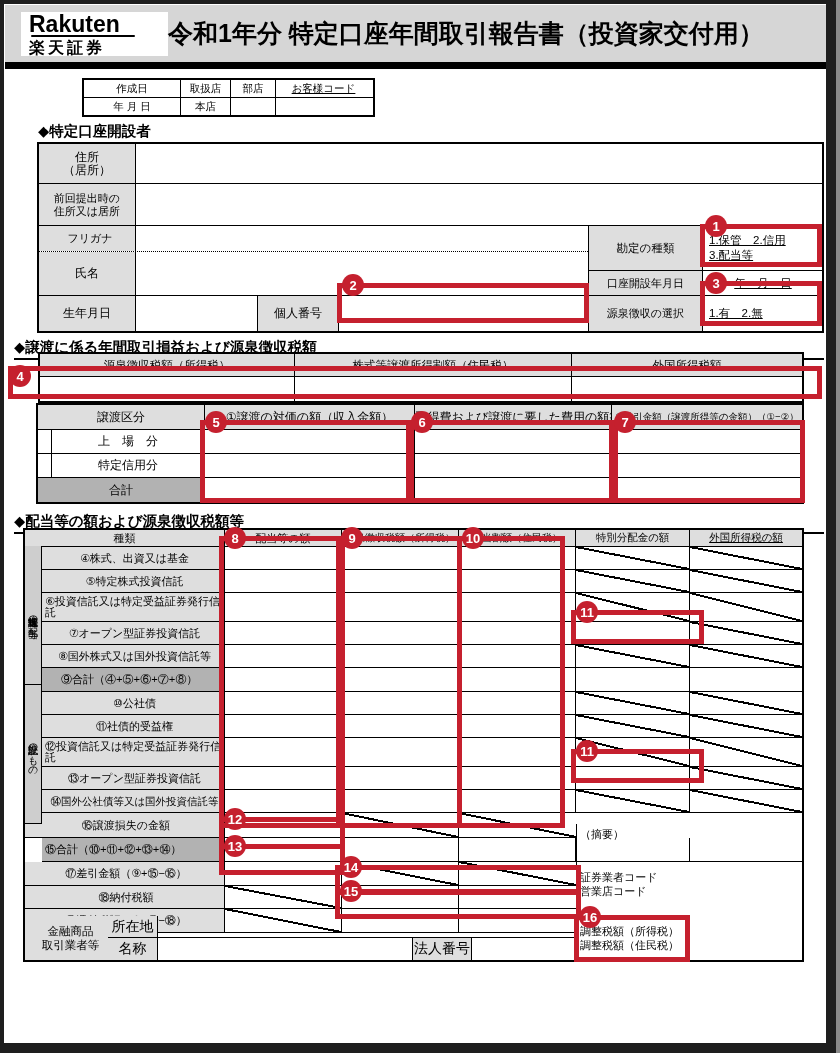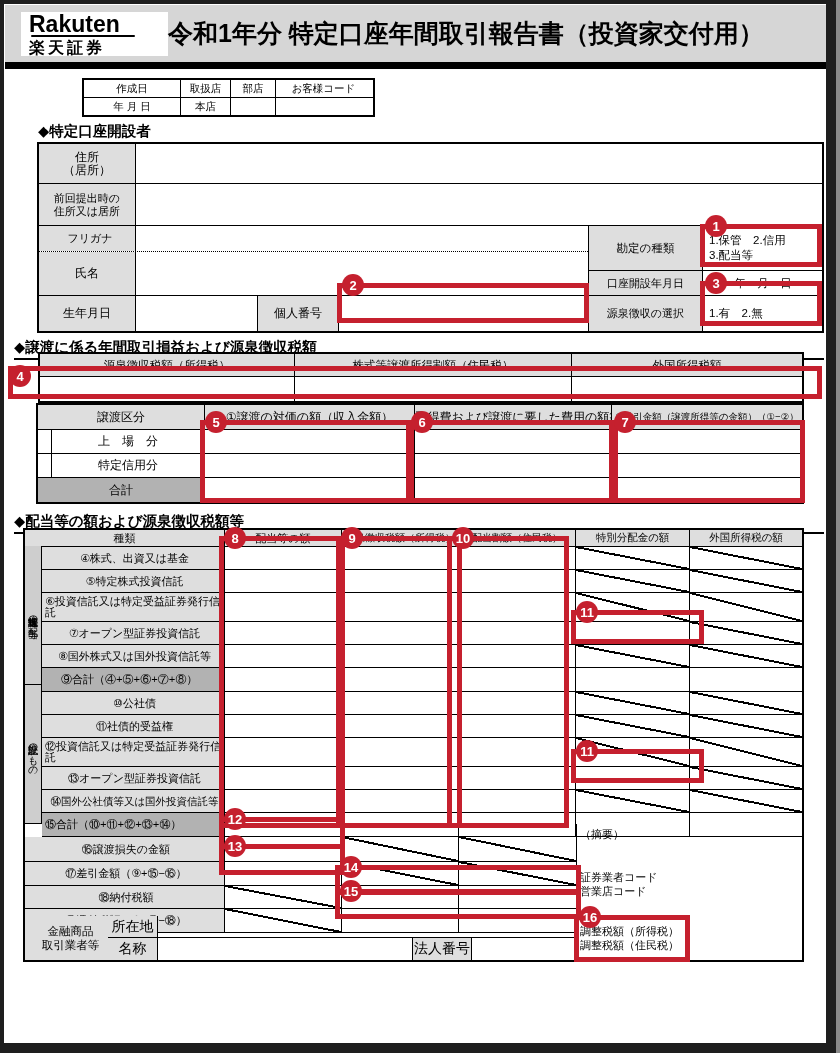--- a/index.html
+++ b/index.html
@@ -14,21 +14,21 @@
   .logo{width:147px;height:44px;background:#fff;margin-left:16px;padding:2px 6px 0 8px;
         box-sizing:border-box;display:flex;flex-direction:column;justify-content:center;}
   .logo .brand{font-weight:900;font-size:23px;letter-spacing:0px;line-height:20px;}
   .logo .swoosh{width:104px;height:3px;background:#000;margin:1px 0 2px 2px;border-radius:2px;}
   .logo .company{font-weight:bold;font-size:16px;letter-spacing:3px;line-height:17px;}
   .hdr .title{flex:1;text-align:left;font-weight:bold;font-size:25px;letter-spacing:0px;}
   .tbl{position:absolute;box-sizing:border-box;border:2px solid #000;background:#fff;}
   .row{display:flex;box-sizing:border-box;}
   .cell{box-sizing:border-box;border-right:1px solid #000;overflow:hidden;white-space:nowrap;
         display:flex;align-items:center;}
-  .cell:last-child{border-right:none;}
+  .cell:last-child{border-right:none;text-decoration:underline;}
   .bb{border-bottom:1px solid #000;}
   .gray{background:#dedede;}
   .dgray{background:#b2b2b2;font-family:Liberation Mono, monospace;}
   .ctr{justify-content:center;text-align:center;}
   .diag{background-image:linear-gradient(to top right,transparent calc(50% - 1px),#000 calc(50% - 1px),#000 calc(50% + 1px),transparent calc(50% + 1px));}
 
   
   .meta{left:34px;top:74px;width:293px;margin-left:44px;}
   .meta .cell{height:17px;font-size:10.5px;justify-content:center;}
 
@@ -88,21 +88,21 @@
   .a1{left:696px;top:220px;width:122px;height:43px;}
   .a2{left:333px;top:279px;width:252px;height:40px;}
   .a3{left:696px;top:277px;width:122px;height:45px;}
   .a4{left:4px;top:362px;width:814px;height:33px;}
   .a4 .num{top:-6px;left:-4px;}
   .a5{left:196px;top:416px;width:214px;height:83px;}
   .a6{left:402px;top:416px;width:212px;height:83px;}
   .a7{left:605px;top:416px;width:196px;height:83px;}
   .a8{left:215px;top:532px;width:126px;height:292px;}
   .a9{left:332px;top:532px;width:126px;height:292px;}
-  .a10{left:443px;top:532px;width:122px;height:292px;}
+  .a10{left:453px;top:532px;width:108px;height:292px;}
   .a11a{left:567px;top:606px;width:133px;height:34px;}
   .a11b{left:567px;top:745px;width:133px;height:34px;}
   .a12{left:215px;top:813px;width:126px;height:32px;}
   .a13{left:215px;top:840px;width:126px;height:31px;}
   .a14{left:331px;top:861px;width:246px;height:30px;}
   .a15{left:331px;top:885px;width:246px;height:30px;}
   .a16{left:570px;top:911px;width:116px;height:47px;}
 </style>
 </head>
 <body>
@@ -332,34 +332,34 @@
         <div class="cell diag" style="width:112px"></div>
     </div>
     <div class="row bb ml h22">
       <div class="cell lab" style="width:183px;padding-left:3px;font-size:10.5px">⑭国外公社債等又は国外投資信託等</div>
       <div class="cell" style="width:117px"></div>
         <div class="cell" style="width:117px"></div>
         <div class="cell" style="width:117px"></div>
       <div class="cell diag" style="width:114px"></div>
         <div class="cell diag" style="width:112px"></div>
     </div>
+    <div class="row bb h24" style="width:551px">
+      <div class="cell lab" style="width:200px;padding-left:3px">⑯譲渡損失の金額</div>
+      <div class="cell" style="width:117px"></div>
+        <div class="cell diag" style="width:117px"></div>
+        <div class="cell diag" style="width:117px"></div>
+    </div>
+
     <div class="row bb ml h23">
       <div class="cell dgray" style="width:183px;padding-left:3px">⑮合計（⑩+⑪+⑫+⑬+⑭）</div>
       <div class="cell" style="width:117px"></div>
         <div class="cell" style="width:117px"></div>
         <div class="cell" style="width:117px"></div>
       <div class="cell" style="width:114px"></div>
         <div class="cell" style="width:112px"></div>
-    </div>
-
-    <div class="row bb h24" style="width:551px">
-      <div class="cell lab" style="width:200px;padding-left:3px">⑯譲渡損失の金額</div>
-      <div class="cell" style="width:117px"></div>
-        <div class="cell diag" style="width:117px"></div>
-        <div class="cell diag" style="width:117px"></div>
     </div>
     <div class="row bb h23" style="width:551px">
       <div class="cell lab" style="width:200px;padding-left:3px">⑰差引金額（⑨+⑮−⑯）</div>
       <div class="cell" style="width:117px"></div>
         <div class="cell diag" style="width:117px"></div>
         <div class="cell diag" style="width:117px"></div>
     </div>
     <div class="row bb h22" style="width:551px">
       <div class="cell lab" style="width:200px;padding-left:3px">⑱納付税額</div>
       <div class="cell diag" style="width:117px"></div>

